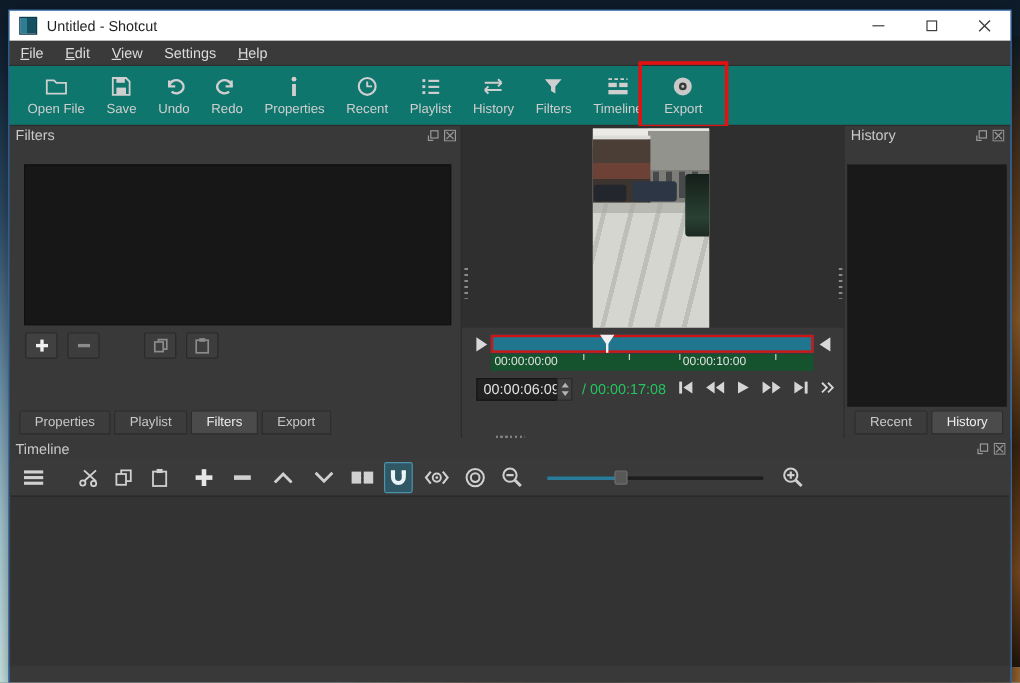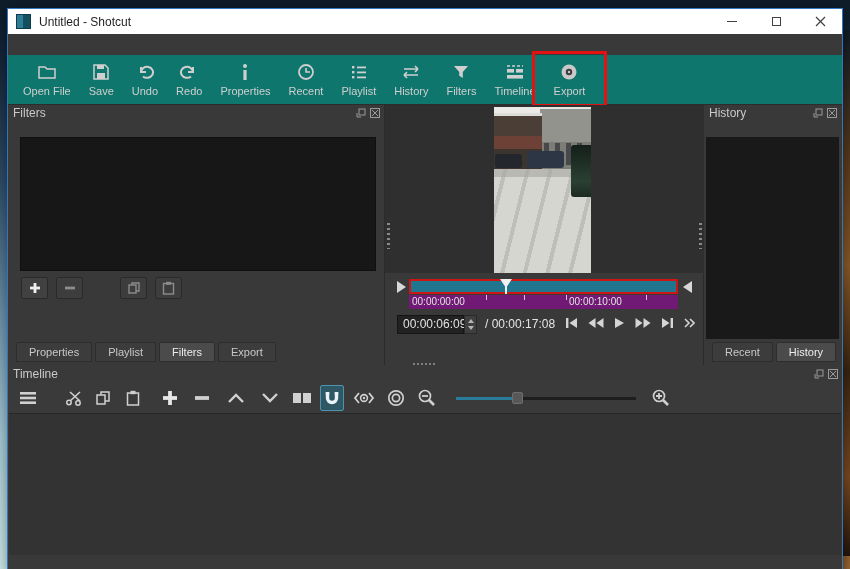--- a/index.html
+++ b/index.html
@@ -75,32 +75,32 @@
   .v-road::after{content:"";position:absolute;inset:0;opacity:.5;
     background:repeating-linear-gradient(104deg,transparent 0 9px,#a7a7a2 9px 13px,transparent 13px 22px)}
   .split-dots{position:absolute;width:3px;height:26px;top:118px;
     background:repeating-linear-gradient(180deg,#8a8a8a 0 2px,transparent 2px 5px)}
   .scrub-row{position:absolute;left:0;top:174px;width:319px;height:16px}
   .trim-in{position:absolute;left:12px;top:2px;width:0;height:0;border:6px solid transparent;border-left:9px solid #d8d8d8}
   .trim-out{position:absolute;right:12px;top:2px;width:0;height:0;border:6px solid transparent;border-right:9px solid #d8d8d8}
   .trimbar{position:absolute;left:24px;top:0;width:269px;height:15px;background:#20758f;border:2px solid #cf1414}
   .playhead{position:absolute;left:115px;top:0;width:0;height:0;border:6px solid transparent;border-top:9px solid #f0f0f0}
   .playstem{position:absolute;left:120px;top:7px;width:2px;height:8px;background:#f0f0f0}
-  .ruler{position:absolute;left:24px;top:190px;width:269px;height:14px;background:#701a75;color:#e3e3e3;font-size:10px}
+  .ruler{position:absolute;left:24px;top:190px;width:269px;height:14px;background:#14532d;color:#e3e3e3;font-size:10px}
   .r-lab1{position:absolute;left:3px;top:1px}
   .r-lab2{position:absolute;left:160px;top:1px}
   .tick{position:absolute;top:0;width:1px;height:5px;background:#cfcfcf}
   .transport{position:absolute;left:0;top:210px;width:319px;height:20px}
   .tc-box{position:absolute;left:12px;top:0;width:67px;height:19px;background:#222;border:1px solid #151515;
     color:#e2e2e2;font-size:12px;line-height:17px;padding-left:5px}
   .spin{position:absolute;left:79px;top:0;width:13px;height:19px;background:#3f3f3f;border:1px solid #2a2a2a;
     display:flex;flex-direction:column;align-items:center;justify-content:center;gap:3px}
   .spin-up{width:0;height:0;border:3px solid transparent;border-bottom:4px solid #b5b5b5}
   .spin-dn{width:0;height:0;border:3px solid transparent;border-top:4px solid #b5b5b5}
-  .dur{position:absolute;left:100px;top:2px;font-size:12px;color:#e5e5e5;white-space:nowrap}
+  .dur{position:absolute;left:100px;top:2px;font-size:12px;color:#22c55e;white-space:nowrap}
   .pbtns{position:absolute;left:180px;top:2px;width:130px;display:flex;justify-content:space-between;align-items:center}
   .pbtn{background:none;border:none;display:flex;align-items:center}
   .drag-dots{position:absolute;left:28px;bottom:-1px;width:24px;height:3px;
     background:repeating-linear-gradient(90deg,#808080 0 2px,transparent 2px 4px)}
 
   
   .hist-empty{position:absolute;left:2px;top:16px;width:133px;height:16px;background:#1d7e98;color:#fff;
     font-size:12px;line-height:16px;padding-left:5px}
   .hist-list{position:absolute;left:2px;top:32px;width:133px;height:202px;background:#191919}
 
@@ -139,20 +139,27 @@
             <span class="glyph-max"></span>
           </div>
         <div class="win-btn">
           <svg width="11" height="11" viewBox="0 0 11 11">
               <path d="M1 1 L10 10 M10 1 L1 10" stroke="#404040" stroke-width="1.2"></path>
             </svg>
         </div>
       </div>
     </div>
 
+    <div class="menubar">
+      <div class="menu-item"><span class="mnemonic">F</span><span>ile</span></div>
+      <div class="menu-item"><span class="mnemonic">E</span><span>dit</span></div>
+      <div class="menu-item"><span class="mnemonic">V</span><span>iew</span></div>
+      <div class="menu-item"><span class="mnemonic"></span><span>Settings</span></div>
+      <div class="menu-item"><span class="mnemonic">H</span><span>elp</span></div>
+    </div>
 
     <div class="toolbar">
       <button class="tb-item">
         <span class="tb-icon">
             <svg width="20" height="18" viewBox="0 0 20 18">
               <path d="M2 4 h6 l2 2 h8 v9 H2 z" fill="none" stroke="#cfcfcf" stroke-width="1.5"></path>
             </svg>
           </span>
         <span class="tb-label">Open File</span>
       </button>

